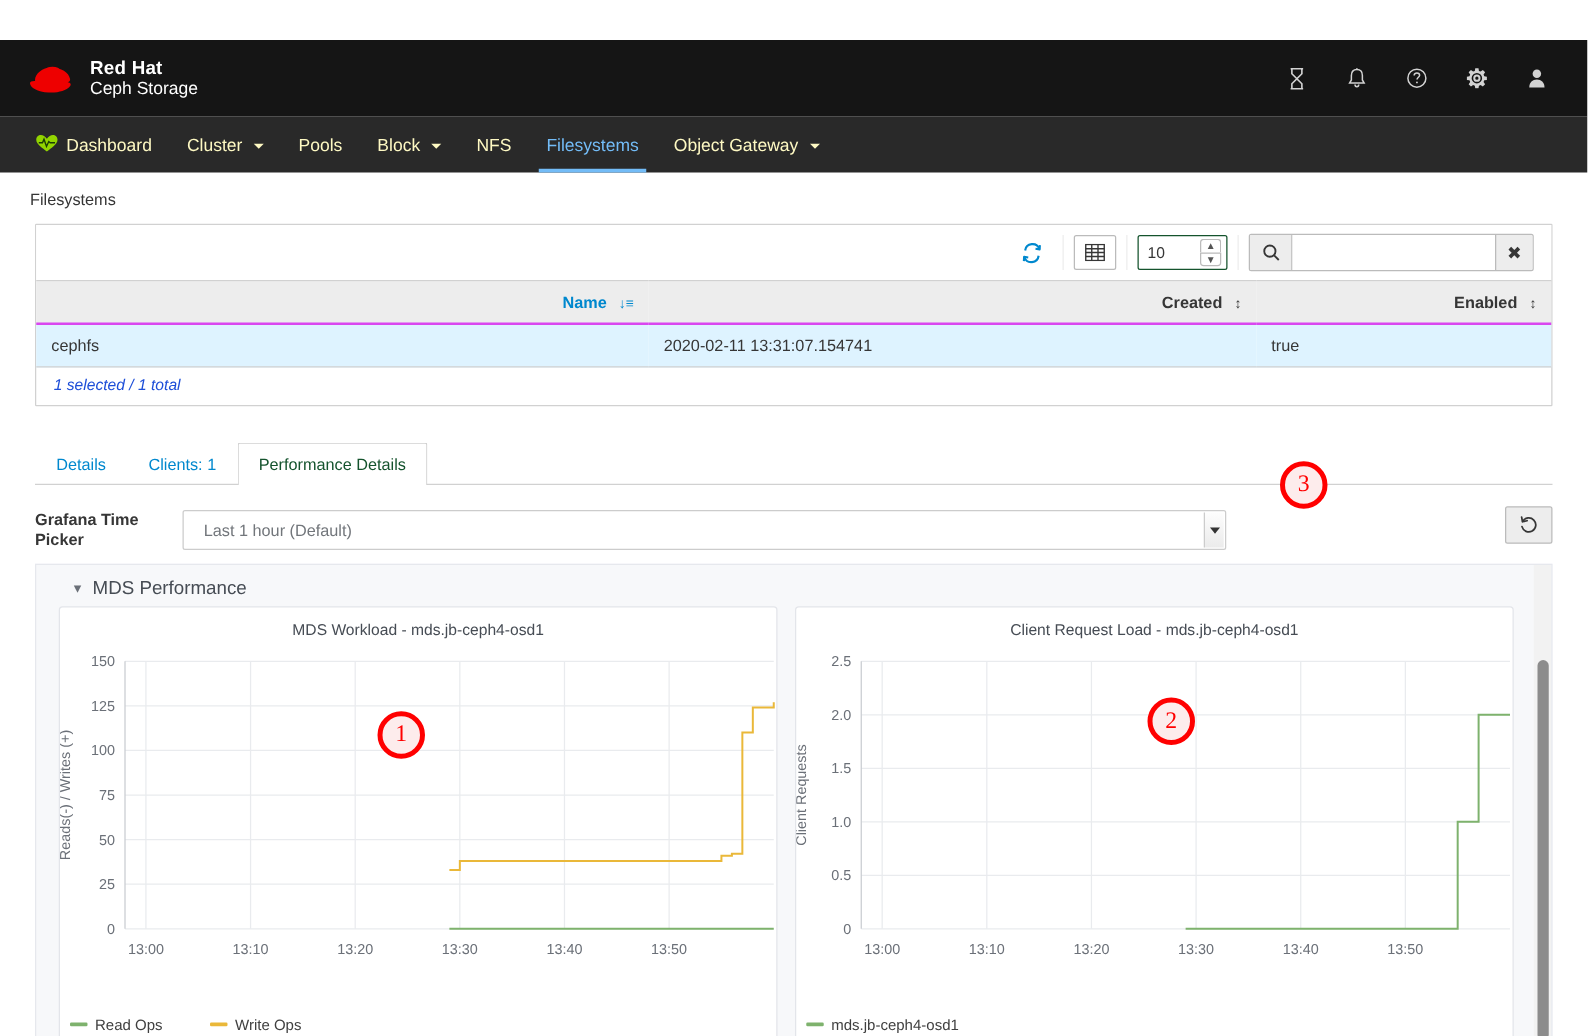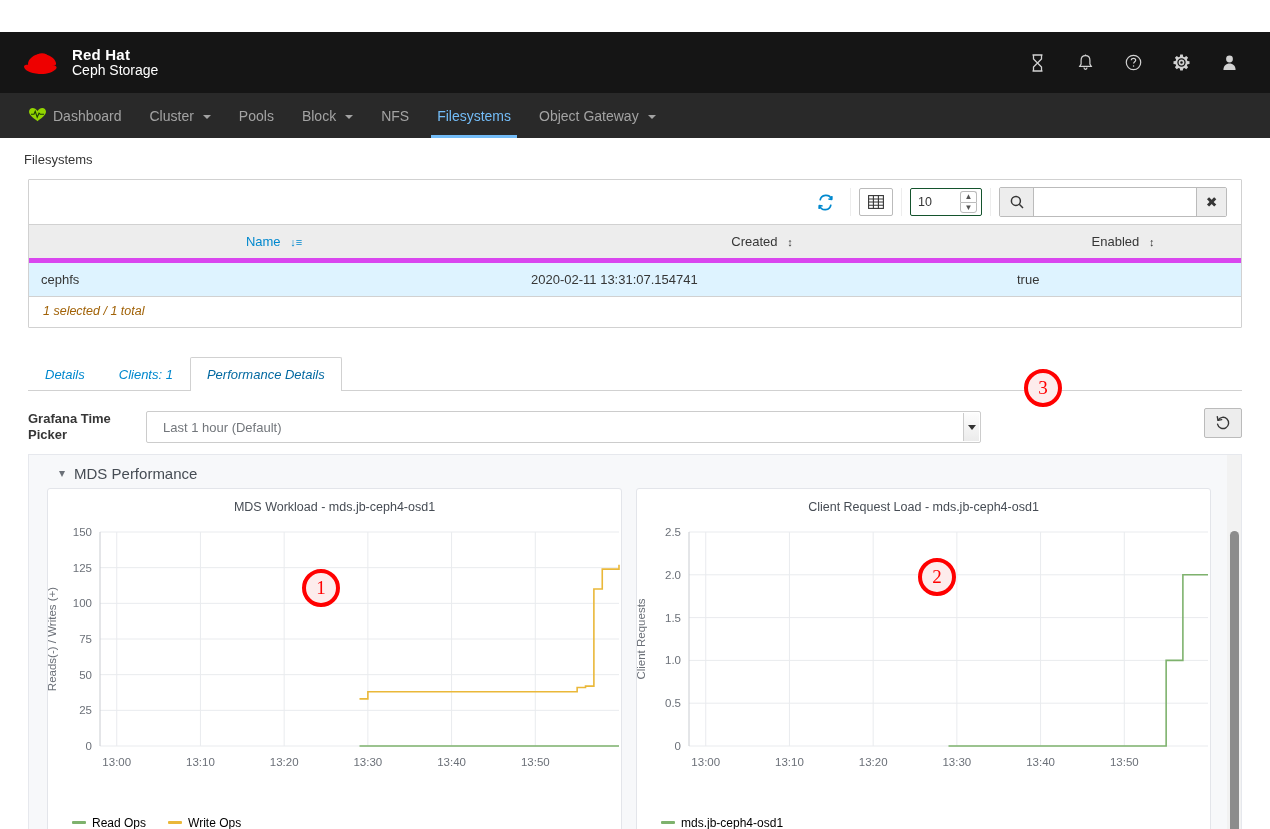--- a/index.html
+++ b/index.html
@@ -33,21 +33,21 @@
   
   .navbar {
     height:45px; background:#292929;
     display:flex; align-items:stretch;
     padding-left:14px;
     font-size:14px;
   }
   .navitem {
     display:flex; align-items:center; gap:6px;
     padding:0 14px;
-    color:#a3a3a3; cursor:pointer;
+    color:#fef9c3; cursor:pointer;
     position:relative;
     white-space:nowrap;
   }
   .navitem.active { color:#73bcf7; }
   .navitem.active:after {
     content:""; position:absolute; left:8px; right:8px; bottom:0; height:3px; background:#73bcf7;
   }
   .caret { width:0;height:0;border-left:4px solid transparent;border-right:4px solid transparent;border-top:4px solid currentColor; margin-left:3px; position:relative; top:1px;}
 
   
@@ -85,44 +85,44 @@
   .searchgrp { display:flex; align-items:center; height:30px; border:1px solid #bbb; border-radius:2px; overflow:hidden; }
   .search-ico-box { width:34px;height:28px;background:#ededed;display:flex;align-items:center;justify-content:center;border-right:1px solid #bbb;}
   .searchgrp input {
     width:162px;height:28px;border:none;outline:none;font-size:12.5px;padding:0 7px;
     font-family:"Liberation Sans", sans-serif;
   }
   .clear-box { width:30px;height:28px;background:#ededed;border-left:1px solid #bbb;display:flex;align-items:center;justify-content:center;cursor:pointer;font-size:14px;color:#363636;}
 
   table.dtable { width:100%; border-collapse:collapse; font-size:13px; }
   table.dtable th {
-    background:#ededed; color:#0088ce; text-align:center; font-weight:normal;
-    padding:9px 12px; border-top:1px solid #d1d1d1; border-bottom:5px solid #d946ef;
+    background:#ededed; color:#0088ce; text-align:right; font-weight:bold;
+    padding:9px 12px; border-top:1px solid #d1d1d1; border-bottom:2px solid #d946ef;
     white-space:nowrap;
   }
   table.dtable th .sorter { margin-left:6px; color:#0088ce; font-size:11px; }
   table.dtable th:nth-child(2), table.dtable th:nth-child(3) { color:#363636; }
   table.dtable th:nth-child(2) .sorter, table.dtable th:nth-child(3) .sorter { color:#363636; }
   table.dtable td {
     padding:9px 12px; border-bottom:1px solid #d1d1d1; color:#363636;
   }
   tr.selected td { background:#def3ff; }
   td.c1 { width:490px;margin-top:44px; } td.c2 { width:486px; }
   th.c1 { width:490px; } th.c2 { width:486px; }
-  .tbl-footer { padding:7px 12px 9px 14px; font-size:12.5px; font-style:italic; color:#a16207; }
-
-  
-  .tabs { display:flex; align-items:flex-end; margin:28px 12px 0 28px; position:relative; z-index:2;font-style:italic; }
+  .tbl-footer { padding:7px 12px 9px 14px; font-size:12.5px; font-style:italic; color:#1d4ed8; }
+
+  
+  .tabs { display:flex; align-items:flex-end; margin:28px 12px 0 28px; position:relative; z-index:2; }
   .tab {
     padding:9px 16px; font-size:13px; color:#0088ce; cursor:pointer;
     border:1px solid transparent; border-bottom:none; position:relative; top:1px;
     background:transparent;
   }
   .tab.active {
-    color:#0369a1; background:#fff; border-color:#d1d1d1; border-radius:2px 2px 0 0;
+    color:#14532d; background:#fff; border-color:#d1d1d1; border-radius:2px 2px 0 0;
   }
   .tabs-underline { height:1px; background:#d1d1d1; margin:0 28px; position:relative; top:0px; }
 
   
   .picker-row { display:flex; align-items:center; padding:20px 28px 0 28px; position:relative; }
   .picker-label { width:118px; font-weight:bold; font-size:13px; line-height:1.25; color:#363636; }
   .select-box {
     flex:0 0 auto; width:835px; height:32px; border:1px solid #ccc; border-radius:2px; background:#fff;
     display:flex; align-items:center; padding-left:16px; font-size:13px; color:#72767b; position:relative;
   }
@@ -161,21 +161,21 @@
   .panel {
     background:#fff; border:1px solid #e3e5ea; border-radius:3px;
     height:355px; position:relative;
   }
   .panel.left { width:575px; }
   .panel.right { width:575px; }
   .panel-title {
     text-align:center; font-size:12.5px; color:#464c54; padding-top:11px;
   }
   .chartarea { position:relative; width:100%; height:310px; }
-  .legend { position:absolute; left:24px; bottom:12px; display:flex; gap:22px; align-items:center; font-size:12px; color:#000000; }
+  .legend { position:absolute; left:8px; bottom:12px; display:flex; gap:38px; align-items:center; font-size:12px; color:#404040; }
   .legend .item { display:flex; align-items:center; gap:6px; }
   .legend .swatch { width:14px;height:3px;border-radius:1px; display:inline-block; }
 
   svg.plot { display:block; }
   .tick { font-size:11.5px; fill:#6b7078; font-family:"Liberation Sans", sans-serif; }
   .axlabel { font-size:11.5px; fill:#6b7078; font-family:"Liberation Sans", sans-serif; }
   .grid { stroke:#e9ebee; stroke-width:1; }
   .axisline { stroke:#c9ccd1; stroke-width:1; }
 
   

